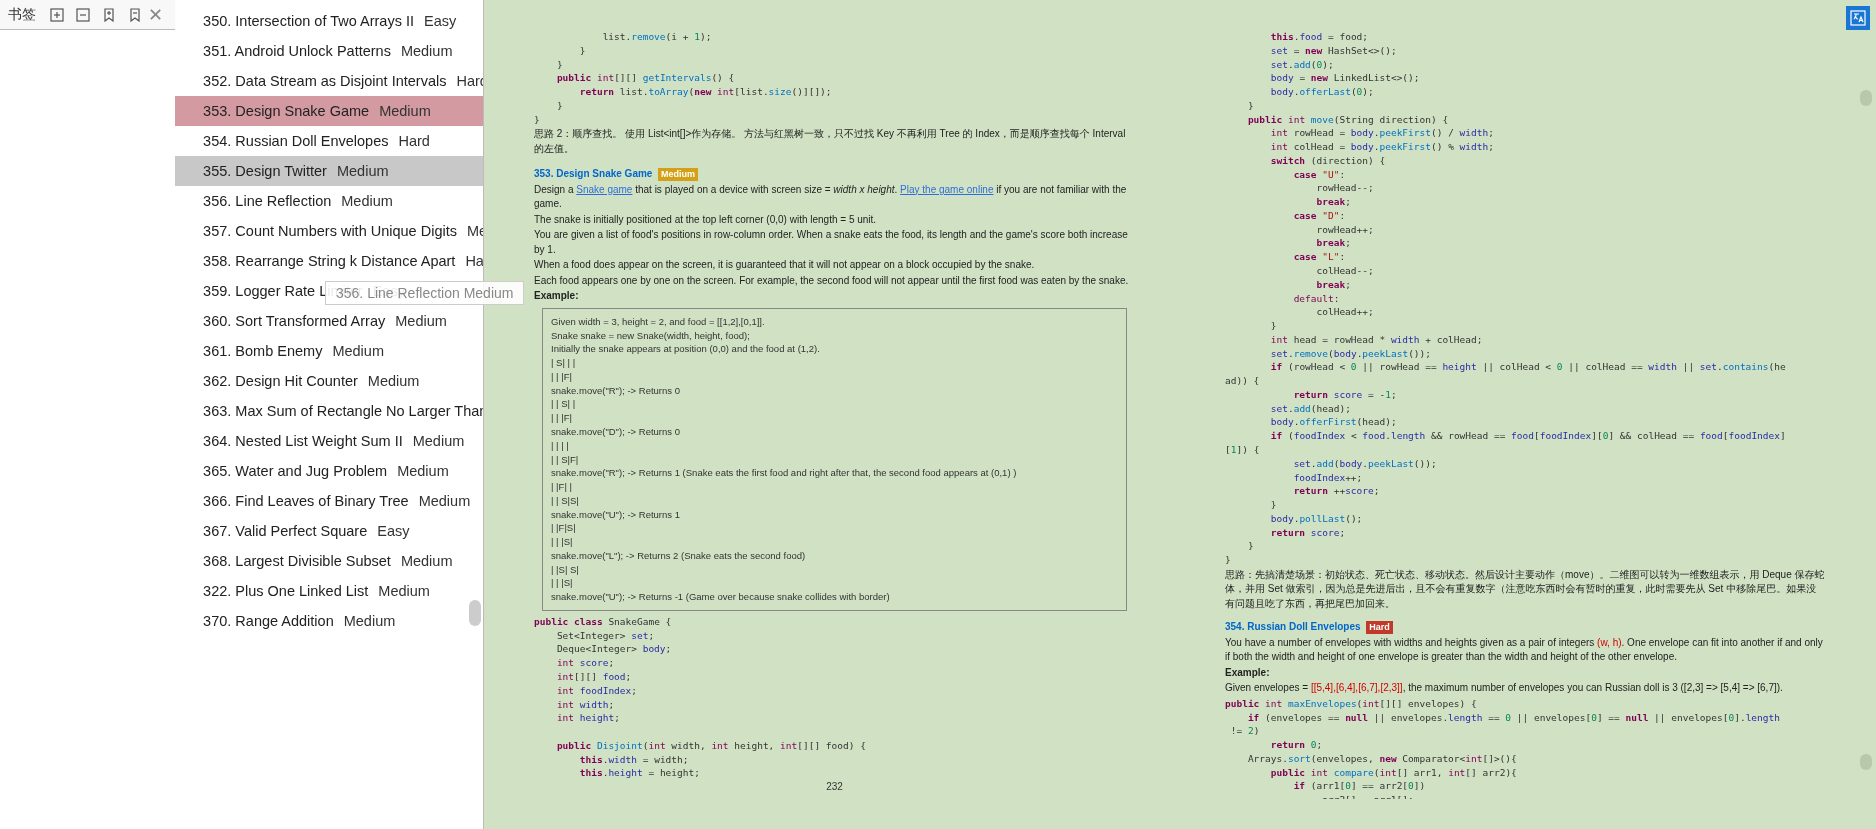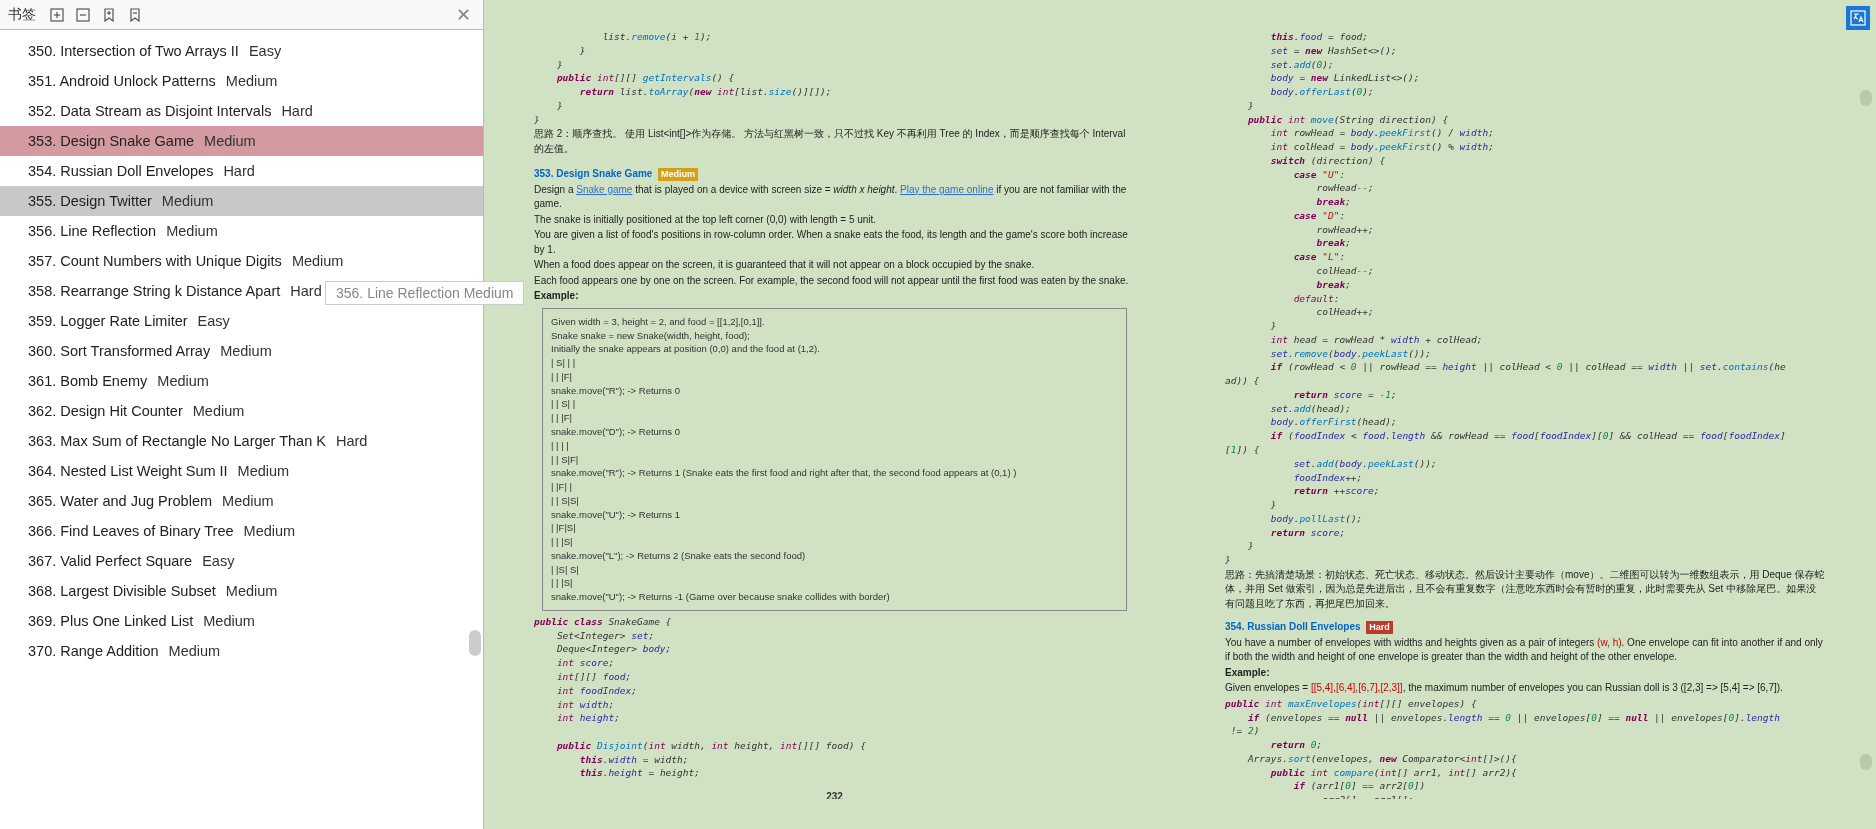--- a/index.html
+++ b/index.html
@@ -1,40 +1,40 @@
 <!DOCTYPE html>
 <html><head>
 <meta charset="utf-8">
 <style>
 * { margin: 0; padding: 0; box-sizing: border-box; }
 body { font-family: "Segoe UI", "Microsoft YaHei", sans-serif; font-size: 13px; display: flex; height: 829px; width: 1876px; overflow: hidden; background: #fff; }
-.sidebar { width: 484px; background: #fff; border-right: 1px solid #bbb; display: flex; flex-direction: column; position: relative; }
+.sidebar { width: 484px; background: #fff; border-right: 1px solid #bbb; display: flex; flex-direction: row; position: relative; }
 .sb-header { display: flex; align-items: center; padding: 4px 8px; border-bottom: 1px solid #bbb; height: 30px; background: #f8f8f8; }
 .sb-title { font-size: 14px; color: #333; margin-right: 12px; }
 .sb-tools { display: flex; gap: 8px; }
 .sb-tool { width: 18px; height: 18px; display: inline-flex; align-items: center; justify-content: center; cursor: pointer; color: #555; }
 .sb-tool svg { width: 14px; height: 14px; stroke: #555; fill: none; stroke-width: 1.2; }
 .sb-close { margin-left: auto; cursor: pointer; color: #888; font-size: 18px; line-height: 1; padding: 0 4px; }
 .sb-list { flex: 1; overflow-y: auto; padding: 6px 0; position: relative; }
 .sb-item { padding: 7px 28px; font-size: 14.5px; color: #222; cursor: pointer; white-space: nowrap; }
 .sb-item.sel { background: #d39aa1; }
 .sb-item.hov { background: #c8c8c8; }
 .sb-item .diff { margin-left: 10px; color: #333; }
 .tooltip { position: absolute; background: rgba(255,255,255,0.9); border: 1px solid #ccc; padding: 3px 10px; font-size: 14px; color: #888; pointer-events: none; }
 .content { flex: 1; background: #d1e2c4; display: flex; overflow: hidden; padding: 30px 50px; gap: 90px; position: relative; }
 .page { flex: 1; font-size: 10px; line-height: 1.45; color: #333; overflow: hidden; }
-.page .code { font-family: Consolas, monospace; font-size: 9.5px; white-space: pre; font-style: italic; }
+.page .code { font-family: Consolas, monospace; font-size: 9.5px; white-space: pre; }
 .page .text { font-size: 10px; color: #222; margin: 1px 0; }
 .page .heading { font-size: 10px; font-weight: bold; color: #0066cc; }
 .page .tag { display: inline-block; padding: 0 3px; font-size: 9px; color: #fff; }
 .page .tag.med { background: #d4a017; }
 .page .tag.hard { background: #c0392b; }
 .page a { color: #2e6ed6; text-decoration: underline; }
 .page .exbox { border: 1.5px solid #888; padding: 6px 8px; margin: 4px 8px; font-size: 9.5px; }
-.page .pagenum { text-align: center; margin-top: 10px; font-size: 10px; font-weight: bold; }
+.page .pagenum { text-align: center; font-size: 10px; }
 .c-kw { color: #7f0055; font-weight: bold; }
 .c-ty { color: #7f0055; }
 .c-mt { color: #0070c1; }
 .c-fd { color: #2a2aa5; }
 .c-st { color: #a31515; }
 .c-df { color: #7f0055; margin-top: 36px; }
 .c-num { color: #098658; }
 .red { color: #d00000; text-align: center; }
 .corner-icon { position: absolute; top: 6px; right: 6px; width: 24px; height: 24px; background: #1976d2; display: flex; align-items: center; justify-content: center; color: #fff; font-size: 12px; cursor: pointer; }
 .scrollbar-thumb { position: absolute; right: 2px; width: 12px; height: 26px; background: #ccc; border-radius: 6px; top: 600px; }
@@ -91,21 +91,21 @@
       <div class="sb-item"><span>359. Logger Rate Limiter</span><span class="diff">Easy</span></div>
       <div class="sb-item"><span>360. Sort Transformed Array</span><span class="diff">Medium</span></div>
       <div class="sb-item"><span>361. Bomb Enemy</span><span class="diff">Medium</span></div>
       <div class="sb-item"><span>362. Design Hit Counter</span><span class="diff">Medium</span></div>
       <div class="sb-item"><span>363. Max Sum of Rectangle No Larger Than K</span><span class="diff">Hard</span></div>
       <div class="sb-item"><span>364. Nested List Weight Sum II</span><span class="diff">Medium</span></div>
       <div class="sb-item"><span>365. Water and Jug Problem</span><span class="diff">Medium</span></div>
       <div class="sb-item"><span>366. Find Leaves of Binary Tree</span><span class="diff">Medium</span></div>
       <div class="sb-item"><span>367. Valid Perfect Square</span><span class="diff">Easy</span></div>
       <div class="sb-item"><span>368. Largest Divisible Subset</span><span class="diff">Medium</span></div>
-      <div class="sb-item"><span>369. Plus One Linked List</span><span class="diff">Medium</span></div>
+      <div class="sb-item"><span>322. Plus One Linked List</span><span class="diff">Medium</span></div>
       <div class="sb-item"><span>370. Range Addition</span><span class="diff">Medium</span></div>
       <div class="scrollbar-thumb"></div>
   </div>
 </div>
 
 <div class="content">
   <div class="corner-icon">
     <svg width="16" height="16" viewBox="0 0 16 16" fill="none" stroke="#fff" stroke-width="1.2">
         <rect x="1" y="1" width="14" height="14"></rect>
         <path d="M4 4h5M6 4v1c0 2-1 3-2 4M5 6c1 2 2 3 3 3M9 12l2-5 2 5M9.5 10.5h3"></path>

